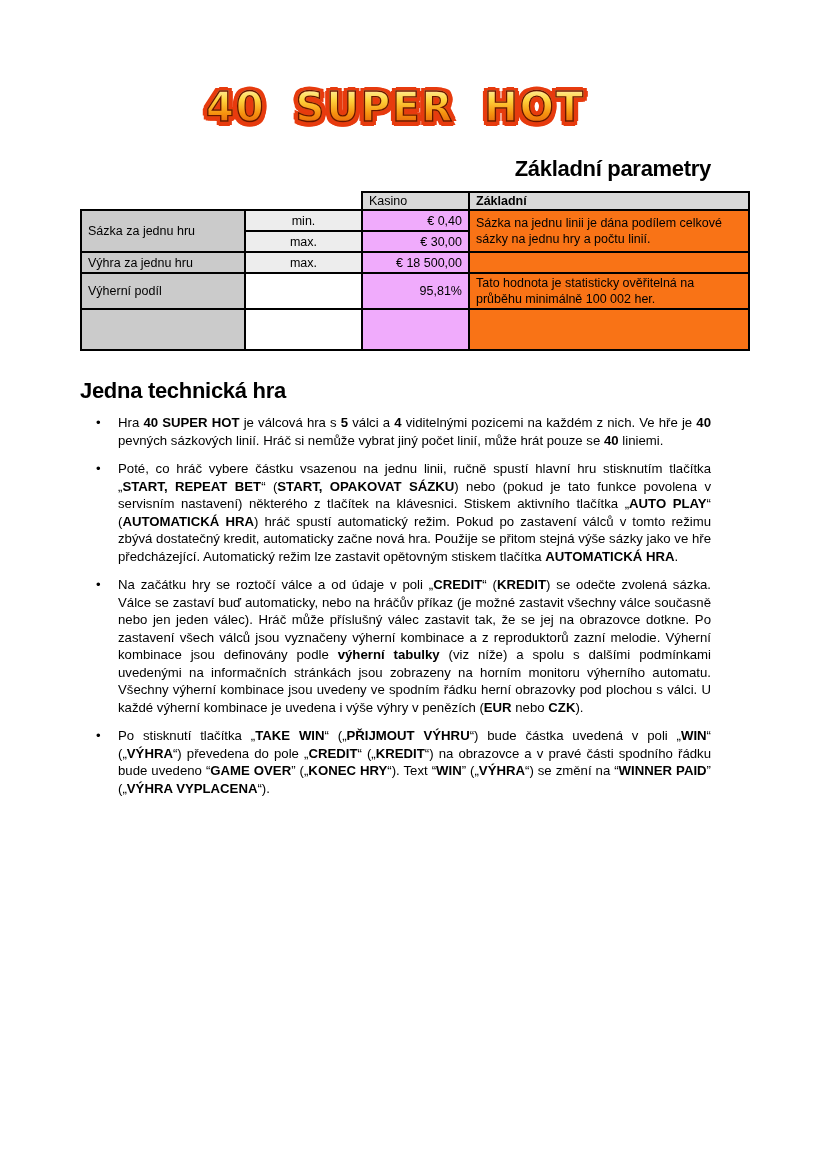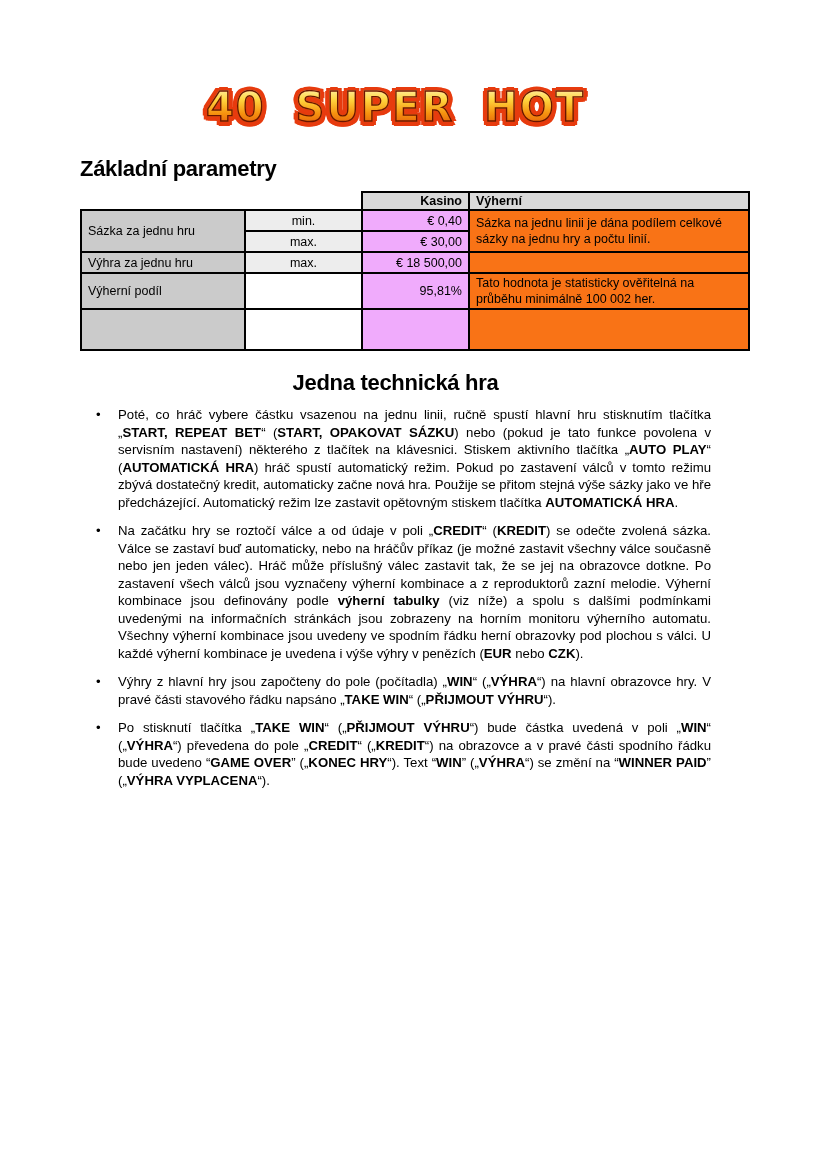--- a/index.html
+++ b/index.html
@@ -42,40 +42,40 @@
     -webkit-background-clip: text; background-clip: text;
     color: transparent;
     -webkit-text-stroke: 1.4px var(--logo-letter-stroke);
   }
 
   
   h1, h2 {
     font-size: 22px; font-weight: bold; letter-spacing: -0.3px;
     margin: 0; line-height: 27px;
   }
-  h1 { margin-top: 17px; }
-  h2 { margin-top: 18px; text-align: center; }
+  h1 { margin-top: 17px; text-align: right; }
+  h2 { margin-top: 26px; }
 
   
   table.params {
     border-collapse: collapse; table-layout: fixed;
     width: 668px; margin-top: 9px;
     font-size: 12.5px;
   }
   table.params td, table.params th {
     border: 2px solid var(--table-border);
     padding: 1px 6px; vertical-align: middle;
     overflow: hidden;
   }
   table.params .nb { border: none; background: #fff; }
   .r-head  { height: 16px; }
   .r-data  { height: 21px; }
   .r-ratio { height: 29px; margin-top: 48px; }
   .r-empty { height: 41px; }
-  .th-kasino { background: var(--table-header-bg); text-align: right; font-weight: bold; }
+  .th-kasino { background: var(--table-header-bg); text-align: left; font-weight: normal; }
   .th-pozn   { background: var(--table-header-bg); text-align: left;   font-weight: bold; }
   .lbl  { background: var(--table-label-bg); font-weight: normal; }
   .sub  { background: var(--table-sub-bg); font-weight: normal; text-align: center; }
   .subw { background: #ffffff; }
   .val  { text-align: right; background: #f0abfc; }
   .note { text-align: left; background: #f97316; line-height: 1.28; padding: 2px 7px; }
 
   
   ul.bullets { list-style: none; margin: 10px 0 0; padding: 0; }
   ul.bullets li {
@@ -109,21 +109,21 @@
       <col style="width:164px">
         <col style="width:117px">
         <col style="width:107px">
         <col style="width:280px">
     </colgroup>
     <tbody>
         <tr class="r-head">
       <td class="nb"></td>
       <td class="nb"></td>
       <th class="th-kasino">Kasino</th>
-      <th class="th-pozn">Výherní</th>
+      <th class="th-pozn">Základní</th>
     </tr>
     <tr class="r-data">
       <td class="lbl" rowspan="2">Sázka za jednu hru</td>
       <td class="sub">min.</td>
       <td class="val">€ 0,40</td>
       <td class="note" rowspan="2">Sázka na jednu linii je dána podílem celkové sázky na jednu hry a počtu linií.</td>
     </tr>
     <tr class="r-data">
       <td class="sub">max.</td>
       <td class="val">€ 30,00</td>
@@ -145,19 +145,19 @@
       <td class="subw"></td>
       <td class="val"></td>
       <td class="note"></td>
     </tr>
   </tbody>
     </table>
 
   <h2>Jedna technická hra</h2>
 
   <ul class="bullets">
+    <li>Hra <b>40 SUPER HOT</b> je válcová hra s <b>5</b> válci a <b>4</b> viditelnými pozicemi na každém z nich. Ve hře je <b>40</b> pevných sázkových linií. Hráč si nemůže vybrat jiný počet linií, může hrát pouze se <b>40</b> liniemi.</li>
     <li>Poté, co hráč vybere částku vsazenou na jednu linii, ručně spustí hlavní hru stisknutím tlačítka „<b>START, REPEAT BET</b>“ (<b>START, OPAKOVAT SÁZKU</b>) nebo (pokud je tato funkce povolena v servisním nastavení) některého z tlačítek na klávesnici. Stiskem aktivního tlačítka „<b>AUTO PLAY</b>“ (<b>AUTOMATICKÁ HRA</b>)  hráč spustí automatický režim. Pokud po zastavení válců v tomto režimu zbývá dostatečný kredit, automaticky začne nová hra. Použije se přitom stejná výše sázky jako ve hře předcházející. Automatický režim lze zastavit opětovným stiskem tlačítka <b>AUTOMATICKÁ HRA</b>.</li>
     <li>Na začátku hry se roztočí válce a od údaje v poli „<b>CREDIT</b>“ (<b>KREDIT</b>) se odečte zvolená sázka. Válce se zastaví buď automaticky, nebo na hráčův příkaz (je možné zastavit všechny válce současně nebo jen jeden válec). Hráč může příslušný válec zastavit tak, že se jej na obrazovce dotkne. Po zastavení všech válců jsou vyznačeny výherní kombinace a z reproduktorů zazní melodie. Výherní kombinace jsou definovány podle <b>výherní tabulky</b> (viz níže) a spolu s dalšími podmínkami uvedenými na informačních stránkách jsou zobrazeny na horním monitoru výherního automatu. Všechny výherní kombinace jsou uvedeny ve spodním řádku herní obrazovky pod plochou s válci. U každé výherní kombinace je uvedena i výše výhry v penězích (<b>EUR</b> nebo <b>CZK</b>).</li>
-    <li>Výhry z hlavní hry jsou započteny do pole (počítadla) „<b>WIN</b>“ („<b>VÝHRA</b>“) na hlavní obrazovce hry. V pravé části stavového řádku napsáno „<b>TAKE WIN</b>“ („<b>PŘIJMOUT VÝHRU</b>“).</li>
     <li>Po stisknutí tlačítka „<b>TAKE WIN</b>“ („<b>PŘIJMOUT VÝHRU</b>“) bude částka uvedená v poli „<b>WIN</b>“ („<b>VÝHRA</b>“) převedena do pole „<b>CREDIT</b>“ („<b>KREDIT</b>“) na obrazovce a v pravé části spodního řádku bude uvedeno “<b>GAME OVER</b>” („<b>KONEC HRY</b>“). Text “<b>WIN</b>” („<b>VÝHRA</b>“) se změní na “<b>WINNER PAID</b>” („<b>VÝHRA VYPLACENA</b>“).</li>
   </ul>
 
 </div>
 
 </body></html>

